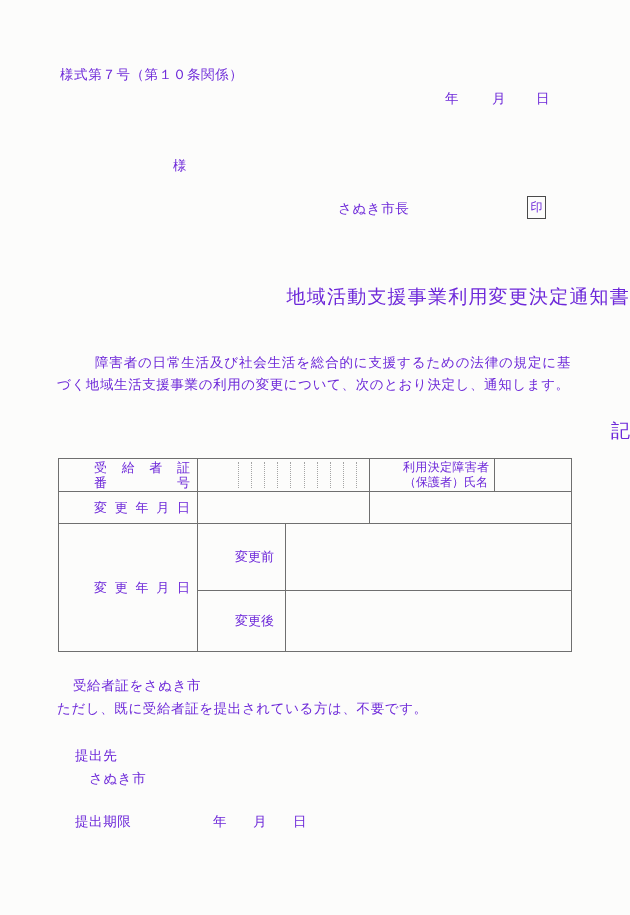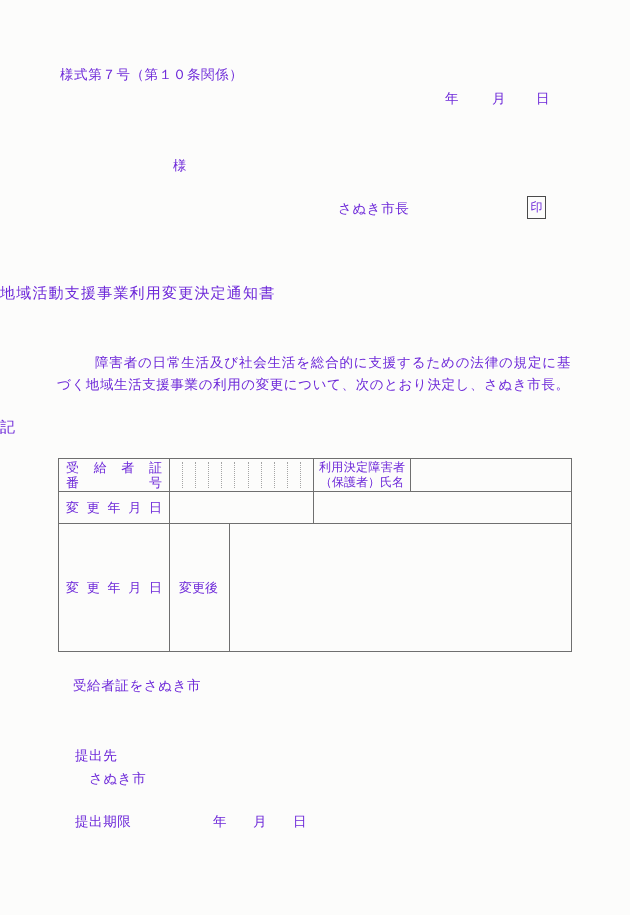--- a/index.html
+++ b/index.html
@@ -7,21 +7,21 @@
     position:relative;
     width:630px;height:915px;
     background:#fcfcfb;
     font-family:"Liberation Serif","DejaVu Serif",serif;
     color:#6d28d9;
     overflow:hidden;
     box-shadow:0 0 4px rgba(0,0,0,.25);
   }
   .abs{position:absolute;}
   .txt{font-size:13.5px;letter-spacing:0.6px;white-space:nowrap;}
-  .title{font-size:15px;letter-spacing:1.2px;text-align:left;left:0;right:0;}
+  .title{font-size:19px;letter-spacing:1.2px;text-align:right;left:0;right:0;}
   .para{
     font-size:13.5px;letter-spacing:0.6px;line-height:22px;
     text-align:justify;text-indent:38px;
   }
   .seal-box{
     width:17px;height:21px;border:1px solid #4a4a4a;
     display:flex;align-items:center;justify-content:center;
     font-size:12px;
   }
   
@@ -30,20 +30,21 @@
     display:flex;flex-direction:column;
     box-sizing:border-box;
     background:#fcfcfb;
   }
   .trow{display:flex;box-sizing:border-box;border-bottom:1px solid #6f6f6f;}
   .trow:last-child{border-bottom:none;}
   .cell{
     box-sizing:border-box;border-right:1px solid #6f6f6f;
     display:flex;flex-direction:column;justify-content:center;
     padding:1px 7px;
+    margin-left:28px;
   }
   .cell.last{border-right:none;padding:0;}
   .w1{width:111px;flex:none;}
   .w2{width:144px;flex:none;padding:0;}
   .w3{width:97px;flex:none;padding:1px 5px;}
   .wbf{width:60px;flex:none;padding:1px 9px;}
   .grow{flex:1 1 auto;}
   .lab{font-size:13px;line-height:15px;}
   .lab3{font-size:12px;line-height:15px;letter-spacing:0;}
   .jst{width:100%;text-align:justify;text-align-last:justify;}
@@ -69,21 +70,21 @@
 
   <div class="abs txt" style="left:173px;top:157px;">様</div>
 
   <div class="abs txt" style="left:338px;top:200px;">さぬき市長</div>
   <div class="abs seal-box" style="left:527px;top:196px;">
     <span>印</span>
   </div>
 
   <div class="abs title" style="top:284px;">地域活動支援事業利用変更決定通知書</div>
 
-  <div class="abs para" style="left:57px;top:352px;width:514px;">障害者の日常生活及び社会生活を総合的に支援するための法律の規定に基づく地域生活支援事業の利用の変更について、次のとおり決定し、さぬき市長。</div>
+  <div class="abs para" style="left:57px;top:352px;width:514px;">障害者の日常生活及び社会生活を総合的に支援するための法律の規定に基づく地域生活支援事業の利用の変更について、次のとおり決定し、通知します。</div>
 
   <div class="abs title" style="top:418px;letter-spacing:0;">記</div>
 
   <div class="abs dtable" style="left:58px;top:458px;width:514px;height:194px;">
 
     <div class="trow" style="height:33px;">
       <div class="cell w1 lab">
         <div class="jst">受給者証</div>
         <div class="jst">番号</div>
       </div>
@@ -115,31 +116,38 @@
       </div>
       <div class="cell w2"></div>
       <div class="cell grow last"></div>
     </div>
 
     <div class="trow" style="height:129px;">
       <div class="cell w1 lab">
         <div class="jst">変更年月日</div>
       </div>
       <div class="subcol">
+        <div class="subrow" style="height:67px;">
+          <div class="cell wbf lab">
+            <div class="nrm">変更前</div>
+          </div>
+          <div class="cell grow last"></div>
+        </div>
         <div class="subrow" style="flex:1 1 auto;">
           <div class="cell wbf lab">
             <div class="nrm">変更後</div>
           </div>
           <div class="cell grow last"></div>
         </div>
       </div>
     </div>
   </div>
 
   <div class="abs txt" style="left:73px;top:677px;">受給者証をさぬき市</div>
+  <div class="abs txt" style="left:57px;top:700px;">ただし、既に受給者証を提出されている方は、不要です。</div>
 
   <div class="abs txt" style="left:75px;top:747px;">提出先</div>
   <div class="abs txt" style="left:89px;top:770px;">さぬき市</div>
 
   <div class="abs txt" style="left:75px;top:813px;">提出期限</div>
   <div class="abs txt" style="left:213px;top:813px;">年</div>
   <div class="abs txt" style="left:253px;top:813px;">月</div>
   <div class="abs txt" style="left:293px;top:813px;">日</div>
 
 </div>

